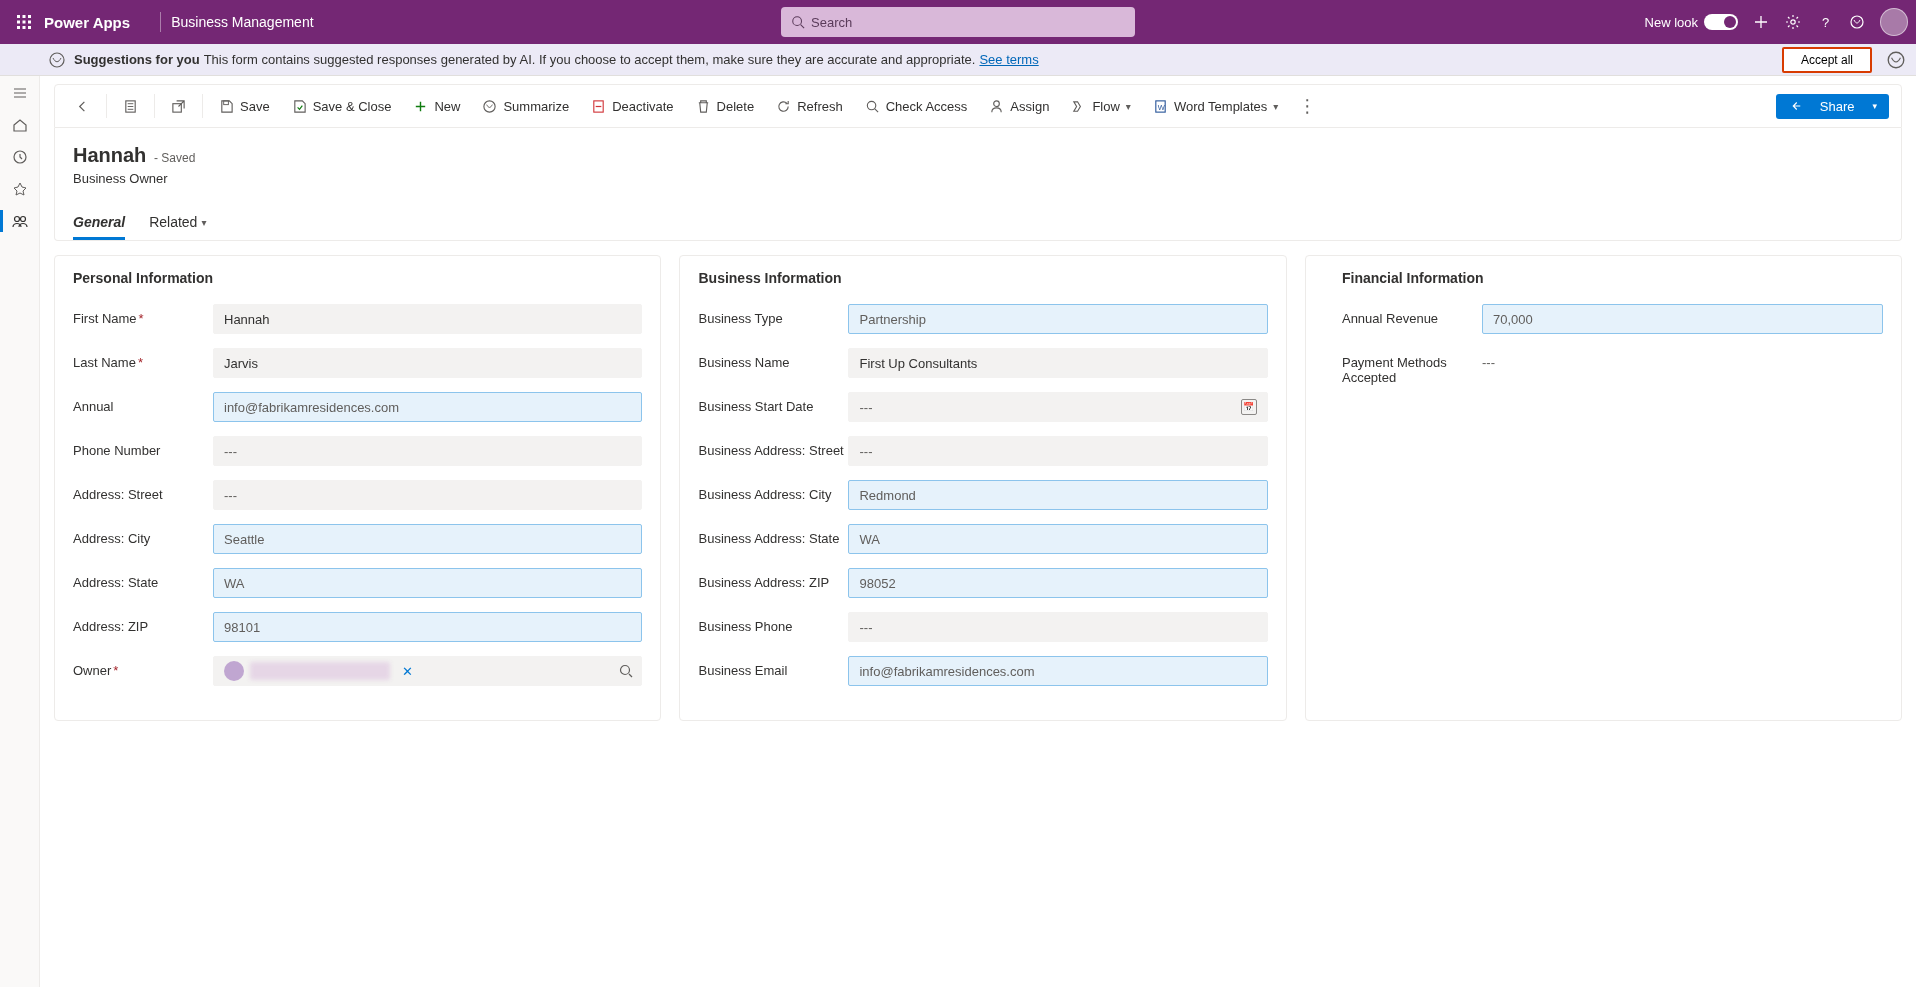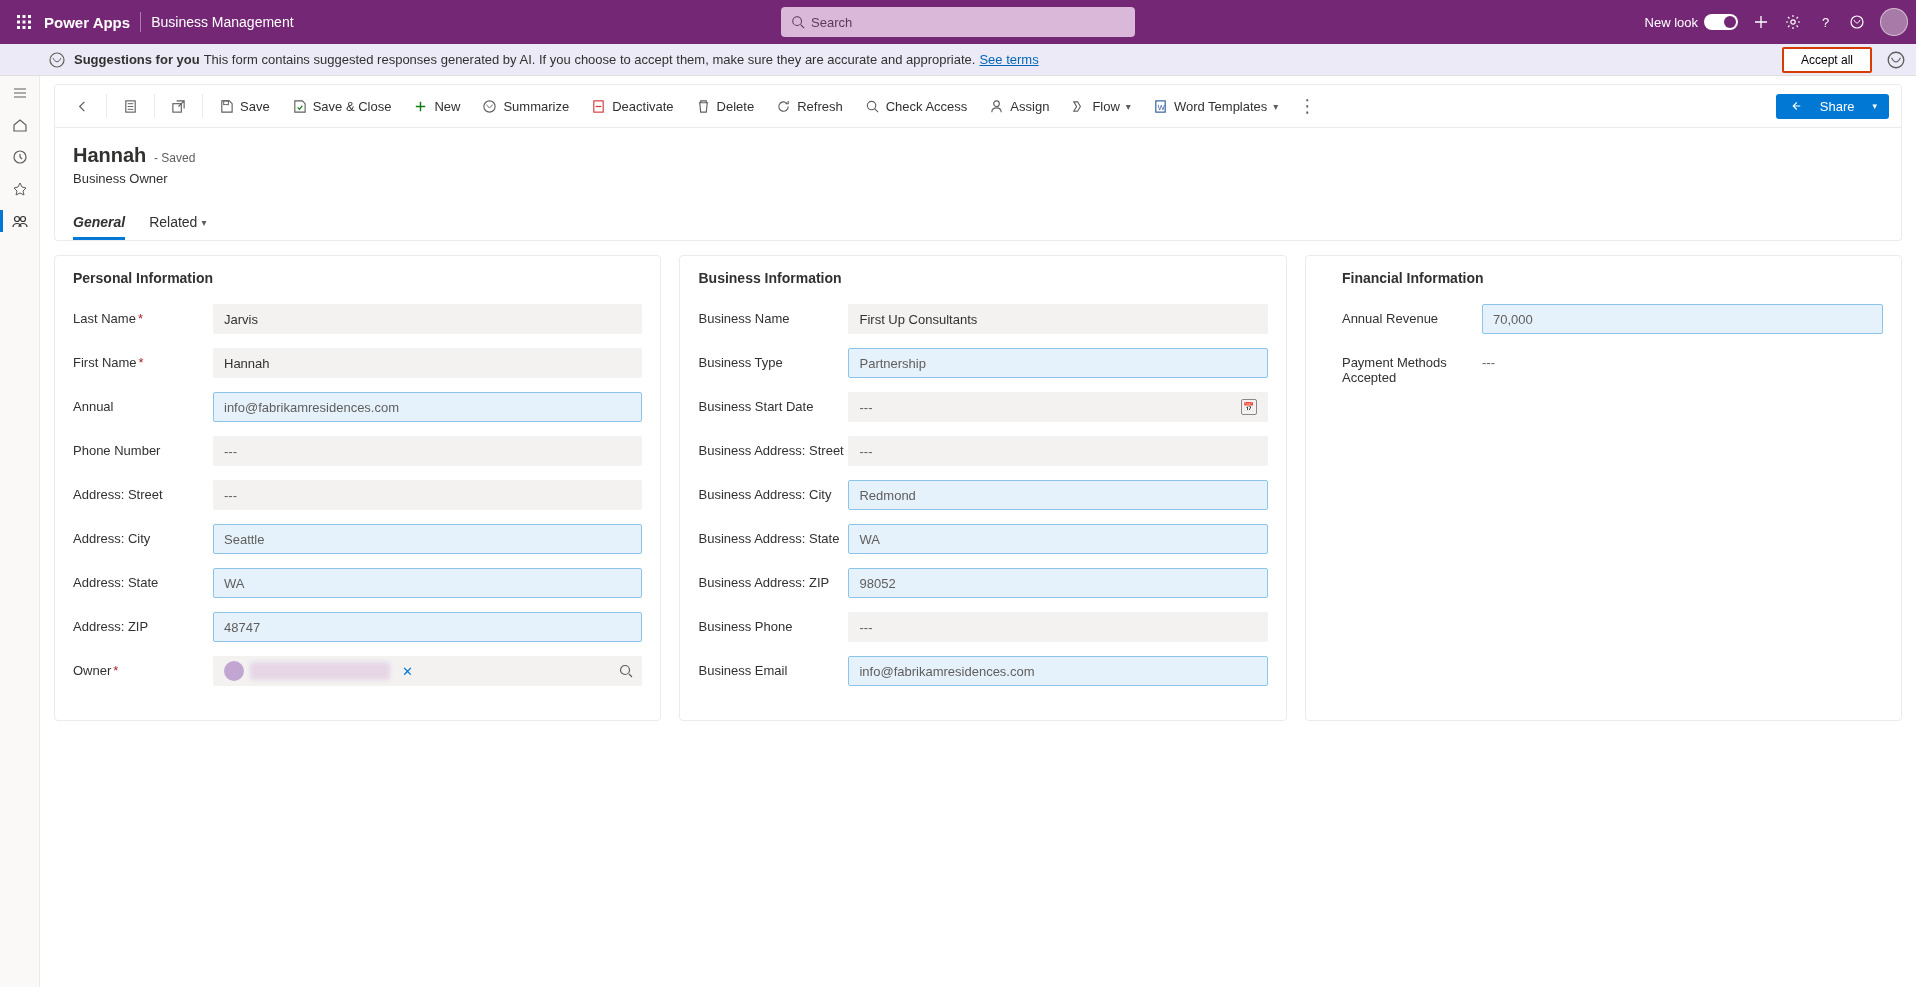--- a/index.html
+++ b/index.html
@@ -2,21 +2,21 @@
 <html><head>
 <meta charset="utf-8">
 <style>
   * { box-sizing: border-box; margin: 0; padding: 0; }
   body { font-family: "Segoe UI", sans-serif; font-size: 13px; color: #323130; background:#fff; overflow:hidden; width:1916px; height:987px; position:relative;}
   
   
   .header-bar { height:44px; background:#742774; display:flex; align-items:center; color:#fff; padding:0 8px; }
   .waffle { width:32px; height:32px; display:flex; align-items:center; justify-content:center; cursor:pointer;}
   .waffle svg { fill:#fff; }
-  .app-name { font-weight:600; font-size:15px; margin-left:4px; margin-right:0;}
+  .app-name { font-weight:600; font-size:15px; margin-left:4px; margin-right:20px;}
   .divider-v { width:1px; height:20px; background:rgba(255,255,255,0.4); margin:0 10px;}
   .app-sub { font-size:14px; font-weight:400;}
   .search-wrap { margin-left:auto; margin-right:auto; position:absolute; left:50%; transform:translateX(-50%);}
   .search-box { width:354px; height:30px; background:#d9b8d9; border-radius:4px; display:flex; align-items:center; padding:0 10px; color:#5a3b5a;}
   .search-box svg { width:14px; height:14px; margin-right:6px; }
   .header-right { margin-left:auto; display:flex; align-items:center; gap:14px; }
   .new-look { display:flex; align-items:center; gap:6px; font-size:13px;}
   .toggle { width:34px; height:16px; border-radius:8px; background:#fff; position:relative;}
   .toggle::after{content:""; position:absolute; right:2px; top:2px; width:12px; height:12px; border-radius:50%; background:#742774;}
   .hicon { width:18px; height:18px; display:flex; align-items:center; justify-content:center; cursor:pointer; color:#fff;}
@@ -324,30 +324,30 @@
         </div>
     </div>
   </div>
 
   <div class="form-area">
 
     <div class="card">
       <div class="card-title">Personal Information</div>
 
       <div class="field-row">
+          <div class="field-label"><span>First Name</span><span class="req">*</span></div>
+        <div class="field-input">Hannah</div>
+        </div>
+
+      <div class="field-row">
           <div class="field-label"><span>Last Name</span><span class="req">*</span></div>
         <div class="field-input">Jarvis</div>
         </div>
 
       <div class="field-row">
-          <div class="field-label"><span>First Name</span><span class="req">*</span></div>
-        <div class="field-input">Hannah</div>
-        </div>
-
-      <div class="field-row">
           <div class="field-label">Annual</div>
         <div class="field-input suggested">info@fabrikamresidences.com</div>
         </div>
 
       <div class="field-row">
           <div class="field-label">Phone Number</div>
         <div class="field-input empty">---</div>
         </div>
 
       <div class="field-row">
@@ -360,21 +360,21 @@
         <div class="field-input suggested">Seattle</div>
         </div>
 
       <div class="field-row">
           <div class="field-label">Address: State</div>
         <div class="field-input suggested">WA</div>
         </div>
 
       <div class="field-row">
           <div class="field-label">Address: ZIP</div>
-        <div class="field-input suggested">48747</div>
+        <div class="field-input suggested">98101</div>
         </div>
 
       <div class="field-row">
           <div class="field-label"><span>Owner</span><span class="req">*</span></div>
         <div class="field-input owner-input">
           <span class="owner-chip">
               <span class="dot"></span>
               <span class="blur"></span>
               <span class="owner-x">✕</span>
             </span>
@@ -385,27 +385,27 @@
               </svg>
             </span>
         </div>
         </div>
     </div>
 
     <div class="card biz">
       <div class="card-title">Business Information</div>
 
       <div class="field-row">
+          <div class="field-label">Business Type</div>
+        <div class="field-input suggested">Partnership</div>
+        </div>
+
+      <div class="field-row">
           <div class="field-label">Business Name</div>
         <div class="field-input">First Up Consultants</div>
-        </div>
-
-      <div class="field-row">
-          <div class="field-label">Business Type</div>
-        <div class="field-input suggested">Partnership</div>
         </div>
 
       <div class="field-row">
           <div class="field-label">Business Start Date</div>
         <div class="field-input empty">
             <span>---</span>
             <span class="date-cal">📅</span>
           </div>
         </div>
 

